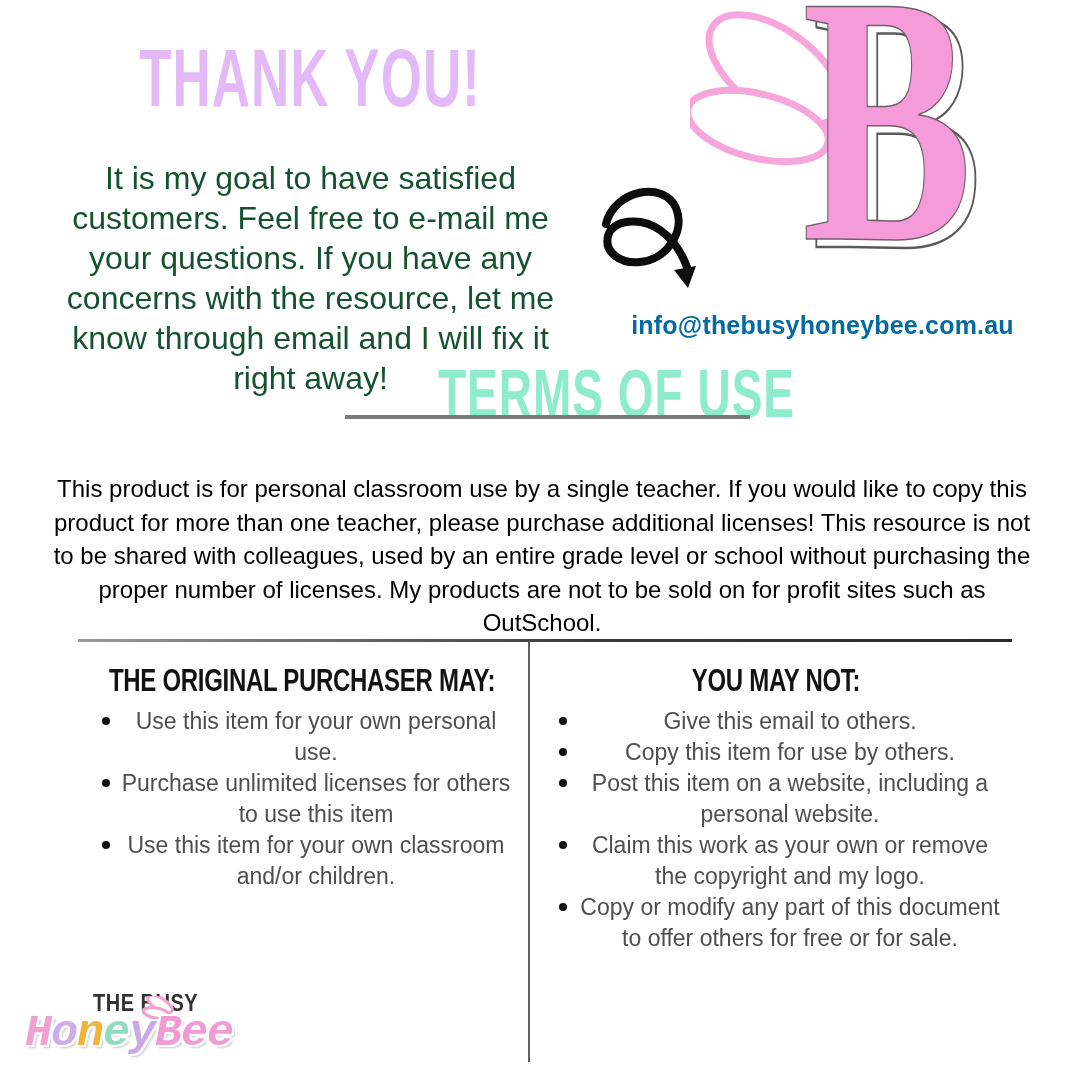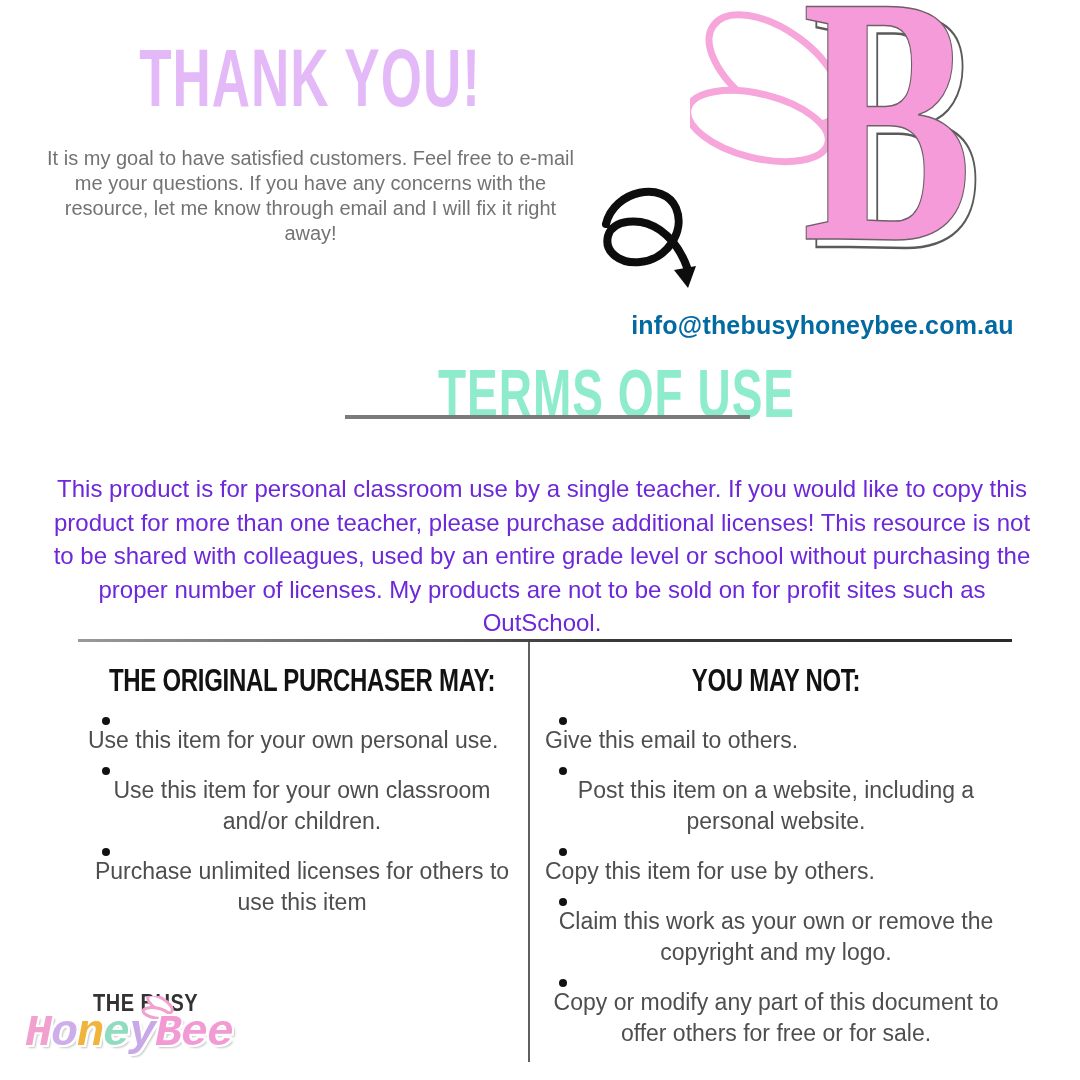--- a/index.html
+++ b/index.html
@@ -11,23 +11,23 @@
 
   .thankyou-wrap{position:absolute;left:70px;top:30px;width:480px;text-align:center;}
   .thankyou{font-size:53px;letter-spacing:1px;transform:scaleY(1.55);color:#e3baf7;}
 
   .terms-wrap{position:absolute;left:295px;top:352px;width:500px;text-align:right;}
   .terms-title{font-size:46px;letter-spacing:1px;transform:scaleY(1.5);color:#8eeccd;}
   .terms-underline{position:absolute;left:345px;top:415px;width:405px;height:4px;background:#7b7b7b;}
 
   
   .intro{position:absolute;left:38px;top:126px;width:545px;text-align:center;
-         font-size:20px;line-height:25px;color:#737373;}
+         font-size:32px;line-height:40px;color:#14532d;}
   .terms-paragraph{position:absolute;left:48px;top:448px;width:988px;text-align:center;
-         font-size:24px;line-height:33.5px;color:#6d28d9;}
+         font-size:24px;line-height:33.5px;color:#000000;}
 
   
   .email{position:absolute;left:610px;top:311px;width:425px;text-align:center;
          font-size:25px;font-weight:bold;color:#0369a1;letter-spacing:0.2px;}
 
   
   .arrow-doodle{position:absolute;left:592px;top:178px;}
 
   
   .b-logo{position:absolute;left:690px;top:8px;width:300px;height:300px;}
@@ -44,21 +44,21 @@
         background:linear-gradient(to right,#9a9a9a,#3a3a3a 55%,#2a2a2a);}
   .rule-vertical{position:absolute;left:528px;top:642px;width:2px;height:420px;background:#5f5f5f;}
 
   .col{position:absolute;top:662px;}
   .col-left{left:88px;width:428px;}
   .col-right{left:545px;width:462px;}
   .col-header-wrap{text-align:center;margin-bottom:16px;}
   .col-header{font-size:24px;letter-spacing:-0.3px;transform:scaleY(1.3);color:#121212;}
 
   ul.tou-list{list-style:none;margin:0;padding:0;font-size:23px;line-height:31px;color:#4e4e4e;}
-  ul.tou-list li{display:flex;align-items:flex-start;margin:0;flex-direction:column;}
+  ul.tou-list li{display:flex;align-items:flex-start;margin:0;}
   .bullet-dot{flex:0 0 auto;width:8px;height:8px;border-radius:50%;background:#111;
               margin:11px 6px 0 14px;}
   .bullet-text{flex:1 1 auto;text-align:center;}
 
   
   .footer-logo{position:absolute;left:25px;top:988px;width:215px;height:88px;}
   .footer-top{position:absolute;left:68px;top:2px;font-weight:bold;font-size:20px;
               letter-spacing:0.5px;color:#333;transform:scaleY(1.15);transform-origin:top left;
               white-space:nowrap;}
   .footer-script{position:absolute;left:0px;top:20px;font-weight:bold;font-style:italic;
@@ -113,45 +113,45 @@
     <div class="col-header-wrap">
       <span class="display col-header">THE ORIGINAL PURCHASER MAY:</span>
     </div>
     <ul class="tou-list">
       <li>
         <span class="bullet-dot"></span>
         <span class="bullet-text">Use this item for your own personal use.</span>
       </li>
       <li>
         <span class="bullet-dot"></span>
-        <span class="bullet-text">Use this item for your own classroom and/or children.</span>
+        <span class="bullet-text">Purchase unlimited licenses for others to use this item</span>
       </li>
       <li>
         <span class="bullet-dot"></span>
-        <span class="bullet-text">Purchase unlimited licenses for others to use this item</span>
+        <span class="bullet-text">Use this item for your own classroom and/or children.</span>
       </li>
     </ul>
   </div>
 
   <div class="col col-right">
     <div class="col-header-wrap">
       <span class="display col-header">YOU MAY NOT:</span>
     </div>
     <ul class="tou-list">
       <li>
         <span class="bullet-dot"></span>
         <span class="bullet-text">Give this email to others.</span>
       </li>
       <li>
         <span class="bullet-dot"></span>
-        <span class="bullet-text">Post this item on a website, including a personal website.</span>
+        <span class="bullet-text">Copy this item for use by others.</span>
       </li>
       <li>
         <span class="bullet-dot"></span>
-        <span class="bullet-text">Copy this item for use by others.</span>
+        <span class="bullet-text">Post this item on a website, including a personal website.</span>
       </li>
       <li>
         <span class="bullet-dot"></span>
         <span class="bullet-text">Claim this work as your own or remove the copyright and my logo.</span>
       </li>
       <li>
         <span class="bullet-dot"></span>
         <span class="bullet-text">Copy or modify any part of this document to offer others for free or for sale.</span>
       </li>
     </ul>

